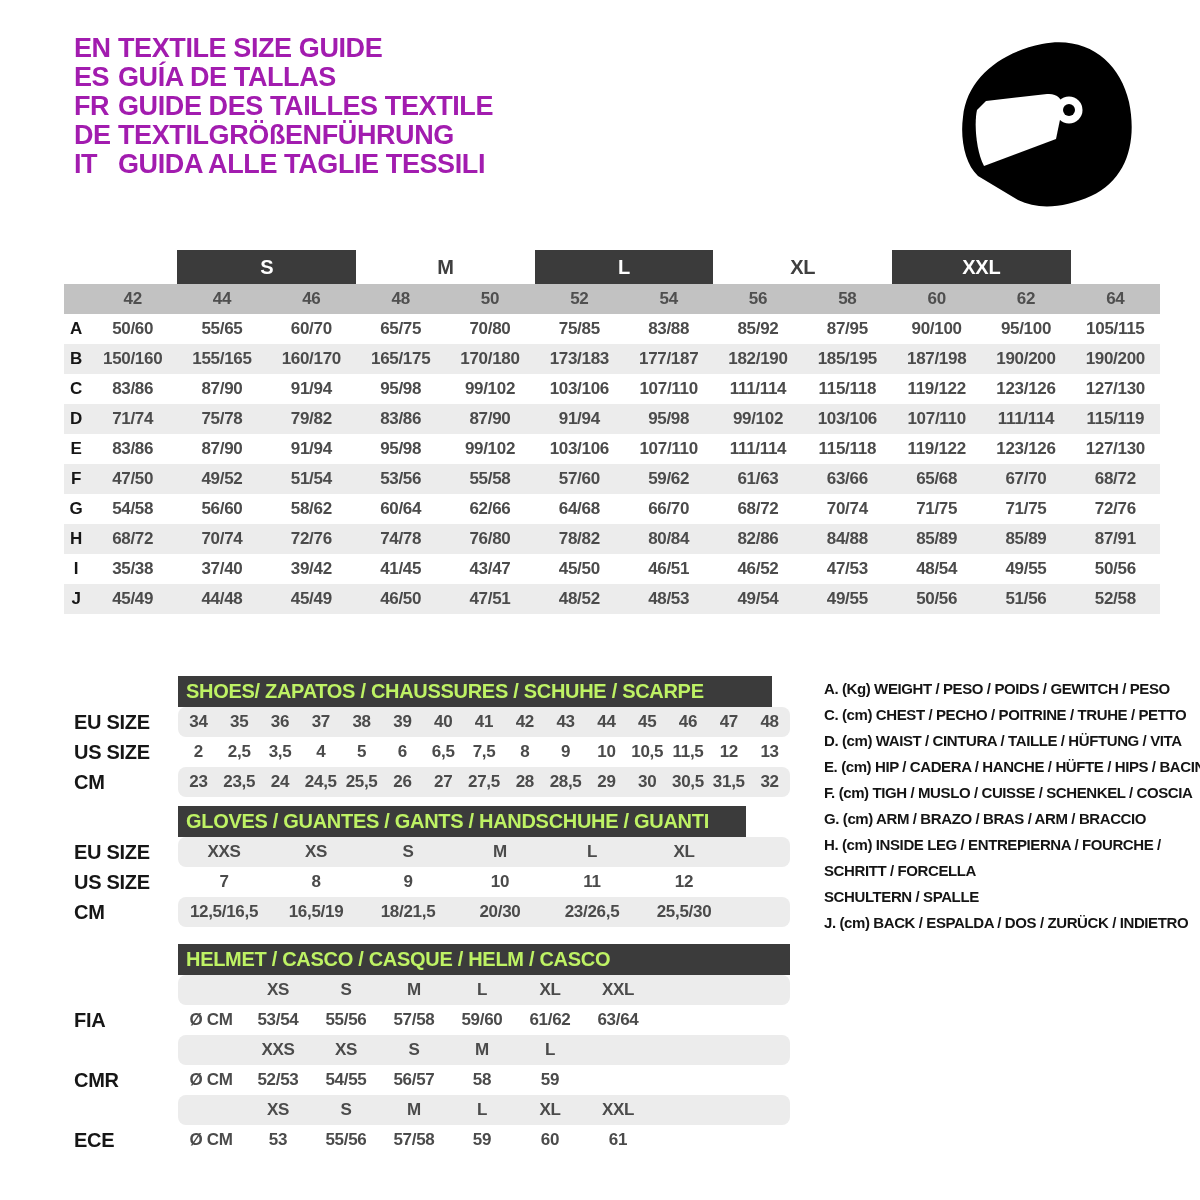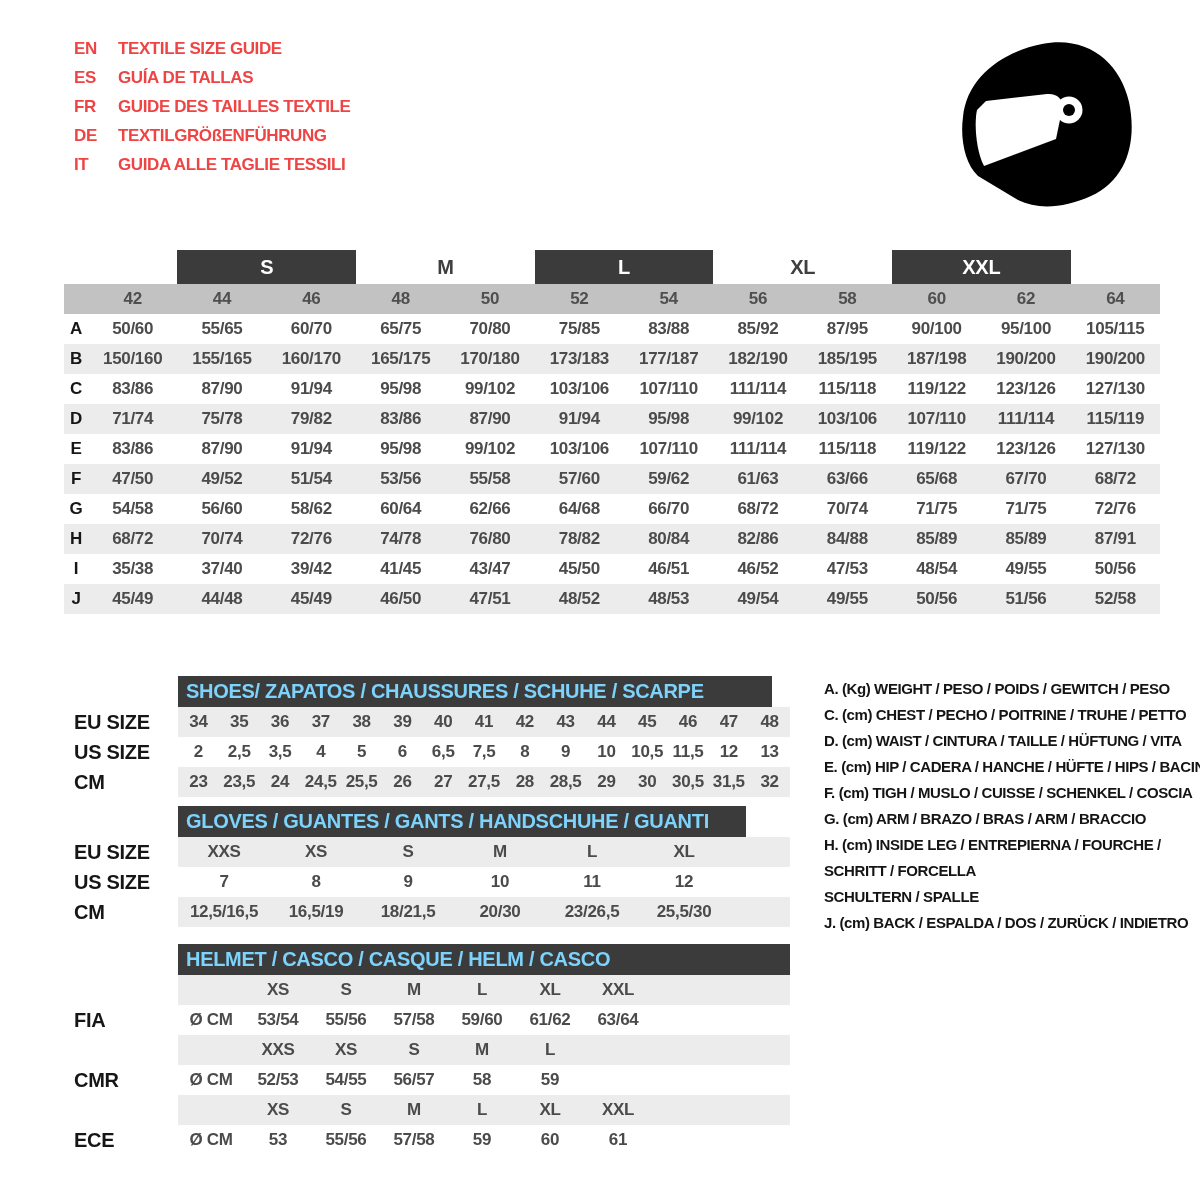--- a/index.html
+++ b/index.html
@@ -3,21 +3,21 @@
 <meta charset="utf-8">
 <style>
   * { margin:0; padding:0; box-sizing:border-box; }
   html,body { width:1200px; height:1200px; background:#ffffff;
     font-family:"Liberation Sans","DejaVu Sans",sans-serif; font-weight:bold;
     position:relative; overflow:hidden; }
   .abs { position:absolute; }
 
   
   #lang { left:74px; top:34px; }
-  .lang-row { display:flex; line-height:29px; font-size:17px; color:#ef4444; letter-spacing:-0.4px; }
+  .lang-row { display:flex; line-height:29px; font-size:27px; color:#a21caf; letter-spacing:-0.4px; }
   .lang-code { width:44px; }
 
   
   #helmet-icon { left:950px; top:18px; width:220px; height:200px; }
 
   
   #textile { left:64px; top:250px; width:1096px; font-size:17px; color:#4b4b4b; letter-spacing:-0.3px; }
   .t-row { display:grid; grid-template-columns:24px repeat(12,1fr); height:30px; align-items:center; text-align:center; }
   .t-group-row { height:34px; }
   .t-group { display:flex; align-items:center; justify-content:center; height:100%; font-size:20px; color:#3f3f3f; }
@@ -26,25 +26,25 @@
   .rowlabel { color:#161616; }
   .stripe { background:#ececec; }
 
   
   .btable { left:74px; font-size:17px; color:#4b4b4b; letter-spacing:-0.3px; }
   #shoes { top:676px; }
   #gloves { top:806px; }
   #helmet-table { top:944px; }
   .b-row { display:flex; height:30px; }
   .b-label { width:104px; display:flex; align-items:center; color:#161616; font-size:20px; letter-spacing:-0.3px; }
-  .b-data { width:612px; display:grid; align-items:center; text-align:center; }
+  .b-data { width:612px; display:grid; align-items:center; text-align:center;border-radius:8px; }
   .grid-shoes { grid-template-columns:repeat(15,1fr); }
   .grid-gloves { grid-template-columns:repeat(6,92px) 1fr; }
   .grid-helmet { grid-template-columns:66px repeat(6,68px) 1fr; }
-  .bar { background:#3b3b3b; color:#7dd3fc; font-size:20px; display:flex; align-items:center;
+  .bar { background:#3b3b3b; color:#bef264; font-size:20px; display:flex; align-items:center;
          padding-left:8px; height:31px; letter-spacing:-0.3px; white-space:nowrap; overflow:hidden; }
   .bar-row { height:31px; margin-bottom:0; }
 
   
   #legend { left:824px; top:676px; width:400px; color:#141414; }
   .legend-line { font-size:15px; line-height:26px; letter-spacing:-0.4px; white-space:nowrap; }
 </style>
 </head>
 <body>
 

